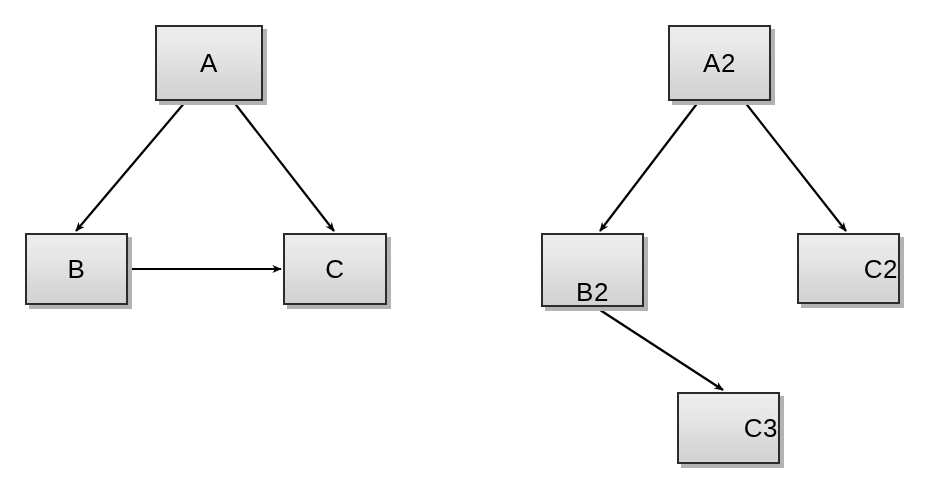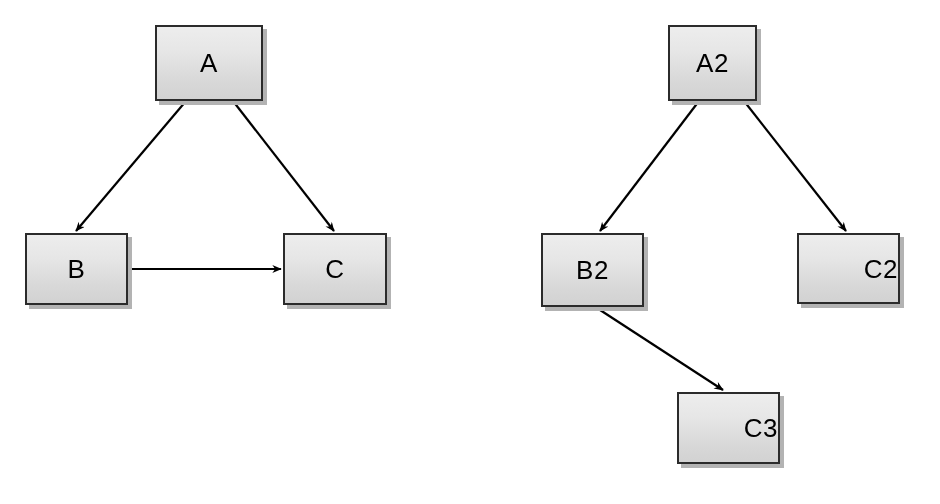--- a/index.html
+++ b/index.html
@@ -69,24 +69,24 @@
   <div id="nodes-group">
       <div class="node" style="left: 155px; top: 25px; width: 108px; height: 76px;">
         <span class="node-label">A</span>
       </div>
       <div class="node" style="left: 25px; top: 233px; width: 103px; height: 72px;">
         <span class="node-label">B</span>
       </div>
       <div class="node" style="left: 283px; top: 233px; width: 104px; height: 72px;">
         <span class="node-label">C</span>
       </div>
-      <div class="node" style="left: 668px; top: 25px; width: 89px; height: 76px;">
+      <div class="node" style="left: 668px; top: 25px; width: 103px; height: 76px;">
         <span class="node-label">A2</span>
       </div>
-      <div class="node" style="left: 541px; top: 233px; width: 103px; height: 74px;">
+      <div class="node" style="left: 541px; top: 233px; width: 103px; height: 74px; align-items: flex-end;">
         <span class="node-label">B2</span>
       </div>
       <div class="node" style="left: 797px; top: 233px; width: 103px; height: 71px; justify-content: flex-end;">
         <span class="node-label">C2</span>
       </div>
       <div class="node" style="left: 677px; top: 392px; width: 103px; height: 72px; justify-content: flex-end;">
         <span class="node-label">C3</span>
       </div>
     </div>
 

